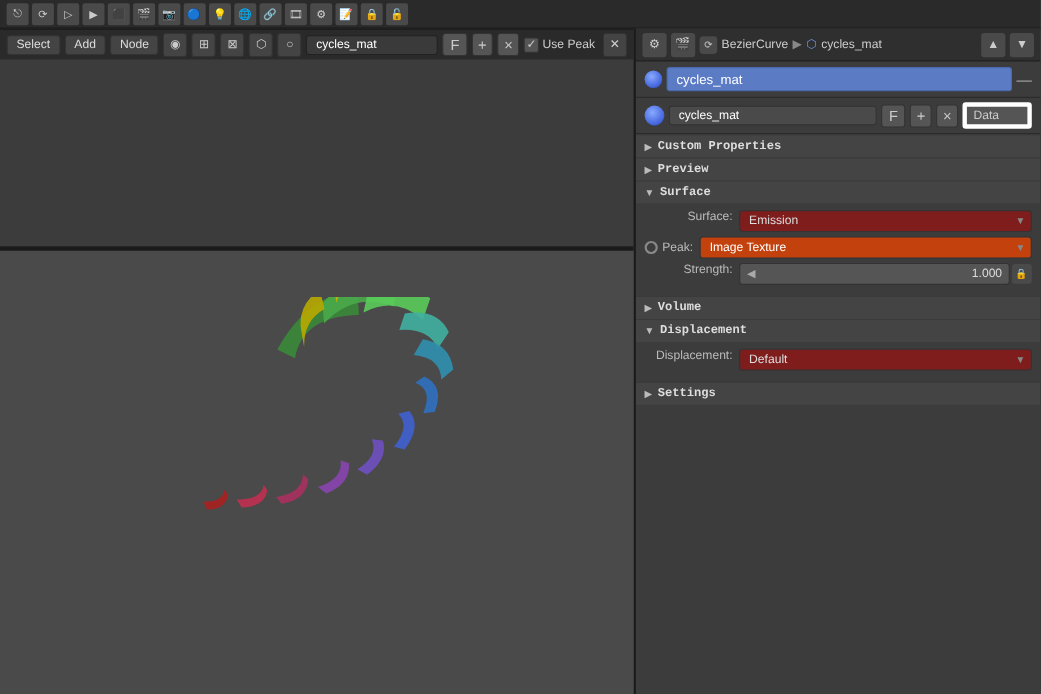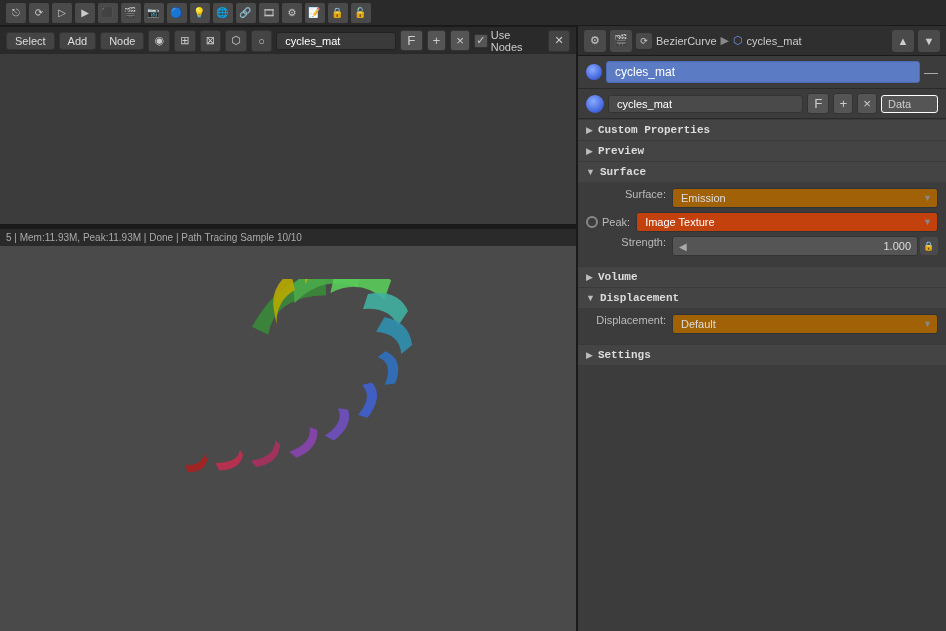--- a/index.html
+++ b/index.html
@@ -224,21 +224,21 @@
       padding: 2px 5px;
       background: #555;
       border: 1px solid #333;
       border-radius: 3px;
       color: #ccc;
       cursor: pointer;
     }
     .render-select {
       padding: 2px 12px 2px 6px;
       background: #555;
-      border: 1px solid #ffffff;
+      border: 4px solid #ffffff;
       border-radius: 3px;
       color: #ccc;
       font-size: 11px;
       cursor: pointer;
       appearance: none;
     }
 
     
     .section-header {
       display: flex;
@@ -275,21 +275,21 @@
       gap: 6px;
     }
     .prop-label {
       width: 80px;
       color: #bbb;
       font-size: 11px;
       text-align: right;
     }
     .prop-select {
       width: 100%;
-      background: #a16207;
+      background: #7f1d1d;
       border: 1px solid #333;
       border-radius: 3px;
       padding: 3px 8px;
       color: #ddd;
       font-size: 11px;
       appearance: none;
       cursor: pointer;
     }
     .prop-select-wrap {
       position: relative;
@@ -423,35 +423,32 @@
         <div class="ne-icon-btn">⬡</div>
         <div class="ne-icon-btn">○</div>
 
         <input class="ne-name-field" type="text" value="cycles_mat" style="">
         <button class="f-btn">F</button>
         <button class="plus-btn">+</button>
         <button class="x-btn">×</button>
 
         <label class="ne-checkbox-label">
           <div class="ne-checkbox">✓</div>
-          <span>Use Nodes</span>
+          <span>Use Peak</span>
         </label>
 
         <div style="margin-left:auto;">
           <div class="ne-icon-btn">✕</div>
         </div>
       </div>
 
     </div>
 
     <div class="resize-handle-h"></div>
 
-    <div class="status-bar">
-      <span>5 | Mem:11.93M, Peak:11.93M | Done | Path Tracing Sample 10/10</span>
-    </div>
 
     <div class="bottom-3d-area">
       <div class="viewport-content">
 
         <svg width="280" height="320" viewBox="0 0 280 320">
 
           <g transform="translate(140, 50)">
 
             <path d="M -30,-20 Q 20,-50 60,-30 L 50,-10 Q 5,-35 -20,-5 Z" fill="#3a8a3a" opacity="0.9" transform="rotate(-30)"></path>
             <path d="M 20,-40 Q 60,-60 90,-35 L 80,-15 Q 50,-40 15,-22 Z" fill="#4aaa4a" opacity="0.9" transform="rotate(-20)"></path>

